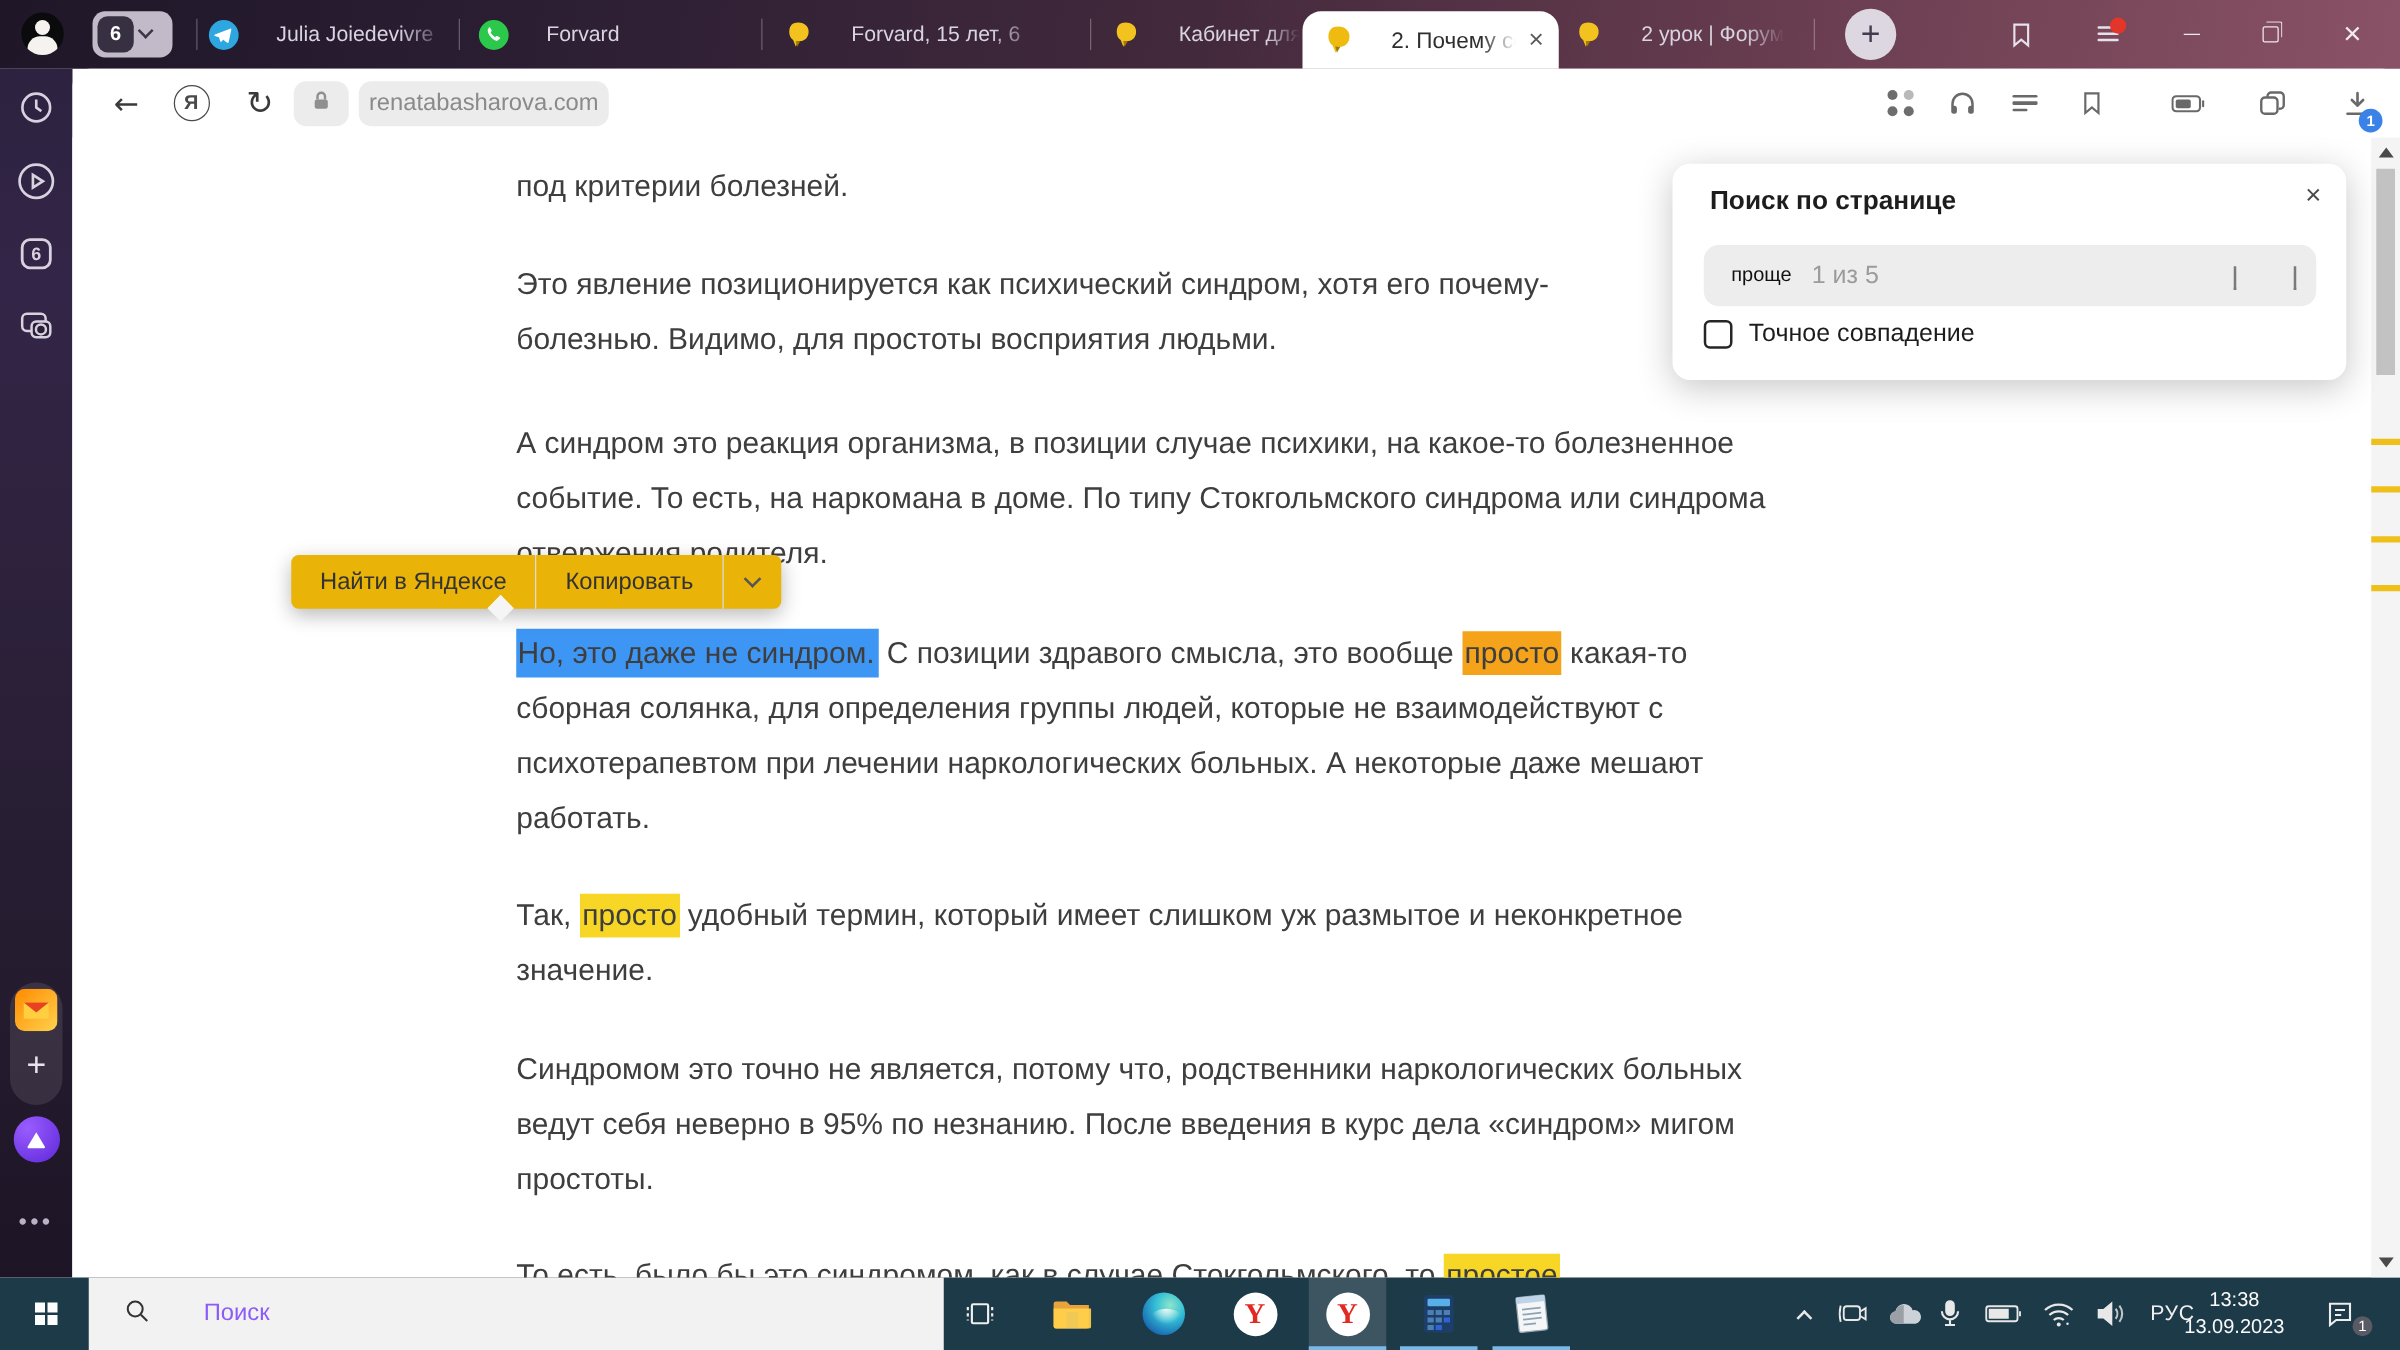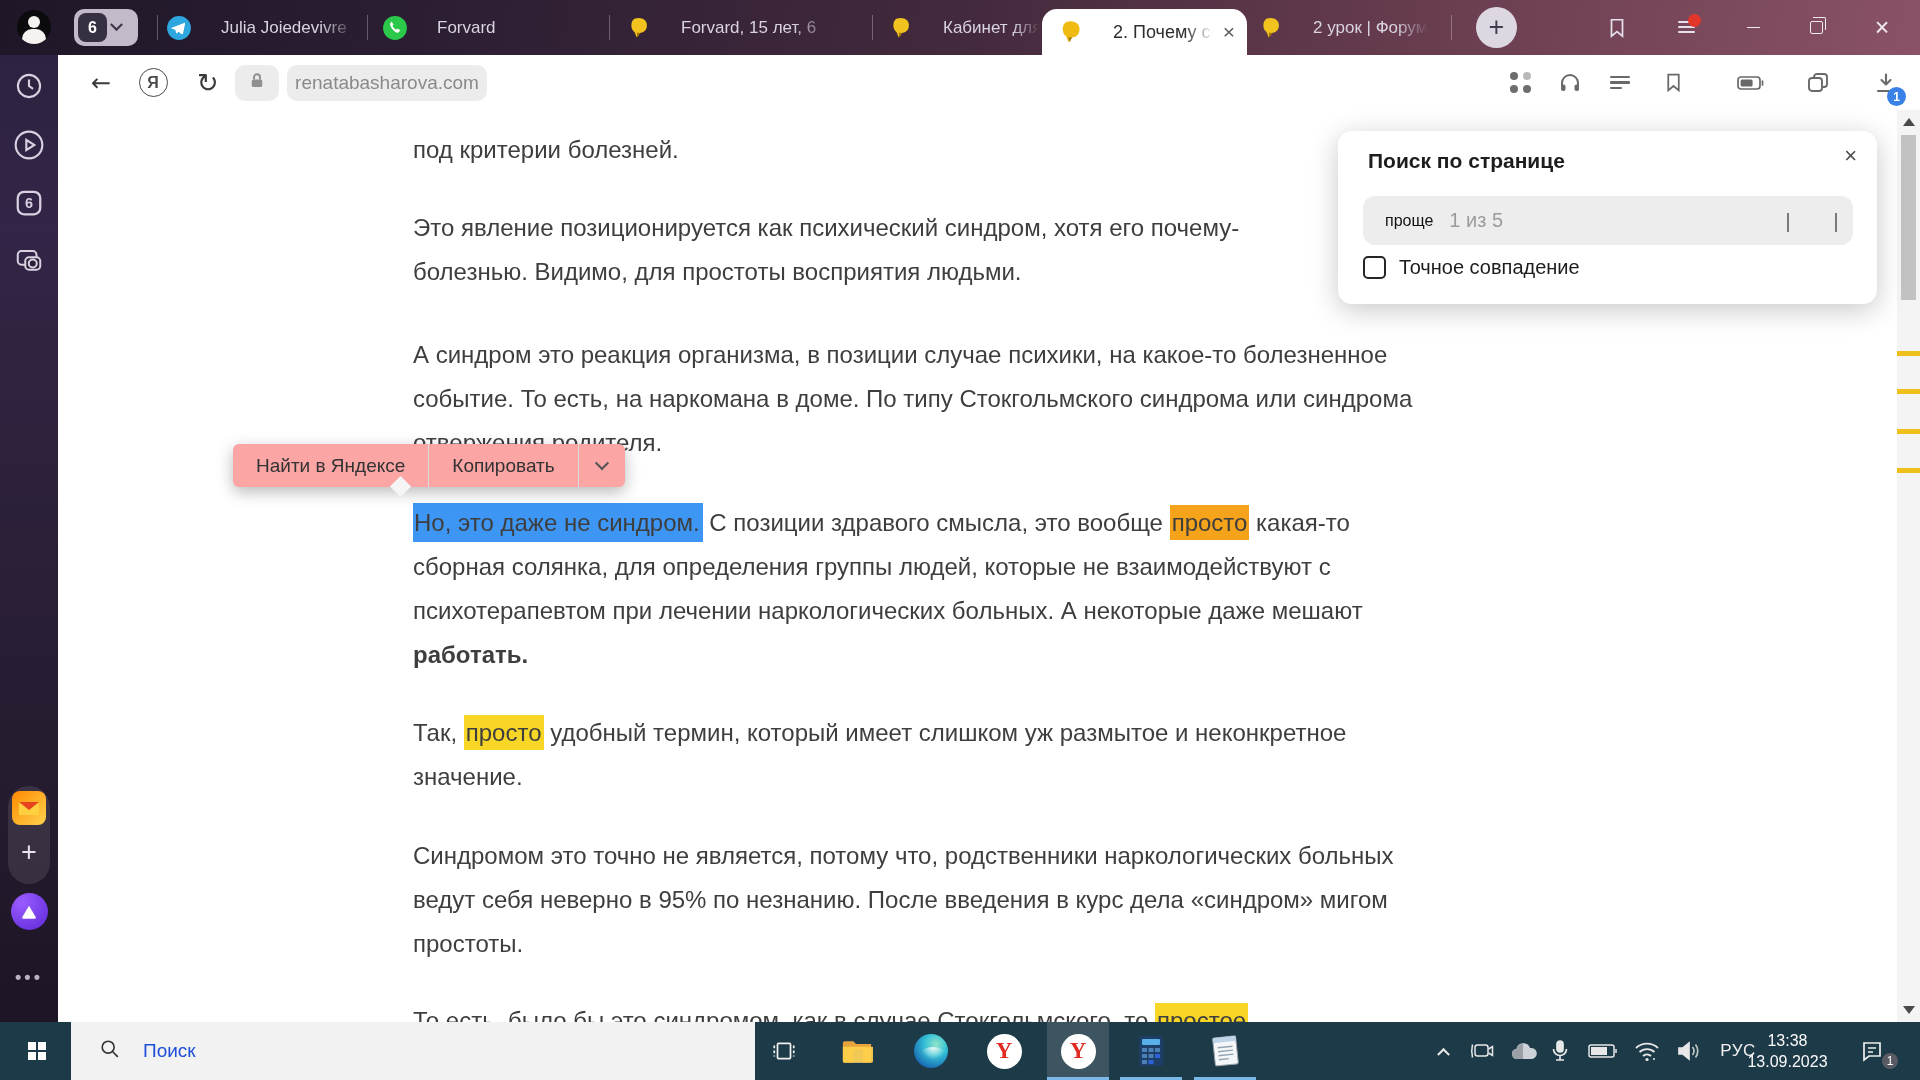--- a/index.html
+++ b/index.html
@@ -91,33 +91,33 @@
   .find-chev{width:13px;height:13px;border-right:2.2px solid #7a7a7a;border-bottom:2.2px solid #7a7a7a;}
   .find-chev.up{transform:rotate(-135deg) translate(-3px,-3px);}
   .find-chev.down{transform:rotate(45deg) translate(-3px,-3px);}
   #find-prev{position:absolute;right:88px;top:82px;}
   #find-next{position:absolute;right:40px;top:82px;}
   #find-exact{position:absolute;left:25px;top:125px;display:flex;align-items:center;gap:13px;}
   #find-checkbox{width:23px;height:23px;border:2.6px solid #262626;border-radius:5px;background:#fff;}
   #find-exact-label{font-size:20px;color:#1c1c1c;}
 
   
-  #ctxmenu{position:absolute;left:233px;top:444px;height:43px;background:#fca5a5;border-radius:6px;
+  #ctxmenu{position:absolute;left:233px;top:444px;height:43px;background:#eab308;border-radius:6px;
     box-shadow:0 5px 16px rgba(0,0,0,.28);display:flex;align-items:center;z-index:40;}
   .ctx-item{padding:0 23px;font-size:19px;color:#333;white-space:nowrap;height:43px;display:flex;align-items:center;}
   .ctx-div{width:1px;height:43px;background:#dcdcdc;}
   .ctx-chev-cell{width:46px;height:43px;display:flex;align-items:center;justify-content:center;}
   .ctx-chev{width:10px;height:10px;border-right:2px solid #555;border-bottom:2px solid #555;transform:rotate(45deg) translate(-2px,-2px);}
   #ctx-tail{position:absolute;left:160px;bottom:-7px;width:15px;height:15px;background:#f6f5f6;transform:rotate(45deg);}
 
   
   #taskbar{position:absolute;left:0;top:1022px;width:1920px;height:58px;background:#1d3a48;}
   .ts-abs{position:absolute;top:0;height:58px;display:flex;align-items:center;justify-content:center;}
   #tb-search{position:absolute;left:71px;top:0;width:684px;height:58px;background:#f3f2f3;display:flex;align-items:center;gap:22px;padding-left:28px;}
-  #tb-search-label{color:#1d4ed8;font-size:19px;}
+  #tb-search-label{color:#8b5cf6;font-size:19px;margin-left:20px;}
   .winlogo{display:grid;grid-template-columns:8px 8px;grid-gap:2px;}
   .winlogo i{width:8px;height:8px;background:#fdfdfd;}
   .app-tile{position:absolute;top:0;width:62px;height:58px;display:flex;align-items:center;justify-content:center;}
   .app-tile.focused{background:rgba(255,255,255,.14);}
   .underline{position:absolute;bottom:0;left:0;width:100%;height:3px;background:#7ab8e8;}
   .ybrowser{width:35px;height:35px;border-radius:50%;background:#fff;display:flex;align-items:center;justify-content:center;
     color:#e02a22;font-family:"Liberation Serif",serif;font-weight:bold;font-size:23px;}
   .tray-ic{position:absolute;top:0;height:58px;display:flex;align-items:center;justify-content:center;color:#e8e8e8;}
   #lang{font-size:17px;color:#f0f0f0;letter-spacing:.5px;}
   #clockblock{position:absolute;left:1740px;top:0;width:95px;height:58px;display:flex;flex-direction:column;
@@ -368,21 +368,21 @@
     <div id="textlayer">
         <div class="line" style="top: 18px;"><span>под критерии болезней.</span></div>
         <div class="line" style="top: 96px;"><span>Это явление позиционируется как психический синдром, хотя его почему-</span></div>
         <div class="line" style="top: 140px;"><span>болезнью. Видимо, для простоты восприятия людьми.</span></div>
         <div class="line" style="top: 223px;"><span>А синдром это реакция организма, в позиции случае психики, на какое-то болезненное</span></div>
         <div class="line" style="top: 267px;"><span>событие. То есть, на наркомана в доме. По типу Стокгольмского синдрома или синдрома</span></div>
         <div class="line" style="top: 311px;"><span>отвержения родителя.</span></div>
         <div class="line" style="top: 391px;"><span class="hl-selection">Но, это даже не синдром.</span><span> С позиции здравого смысла, это вообще </span><span class="hl-active">просто</span><span> какая-то</span></div>
         <div class="line" style="top: 435px;"><span>сборная солянка, для определения группы людей, которые не взаимодействуют с</span></div>
         <div class="line" style="top: 479px;"><span>психотерапевтом при лечении наркологических больных. А некоторые даже мешают</span></div>
-        <div class="line" style="top: 523px; font-weight: bold;"><span>работать.</span></div>
+        <div class="line" style="top: 523px;"><span>работать.</span></div>
         <div class="line" style="top: 601px;"><span>Так, </span><span class="hl-match">просто</span><span> удобный термин, который имеет слишком уж размытое и неконкретное</span></div>
         <div class="line" style="top: 645px;"><span>значение.</span></div>
         <div class="line" style="top: 724px;"><span>Синдромом это точно не является, потому что, родственники наркологических больных</span></div>
         <div class="line" style="top: 768px;"><span>ведут себя неверно в 95% по незнанию. После введения в курс дела «синдром» мигом</span></div>
         <div class="line" style="top: 812px;"><span>простоты.</span></div>
         <div class="line" style="top: 889px;"><span>То есть, было бы это синдромом, как в случае Стокгольмского, то </span><span class="hl-match">простое</span></div>
       </div>
 
     <div id="scrollbar">
       <div class="sb-arrow" style="top:8px;border-bottom:8px solid #4a4a4a;"></div>

